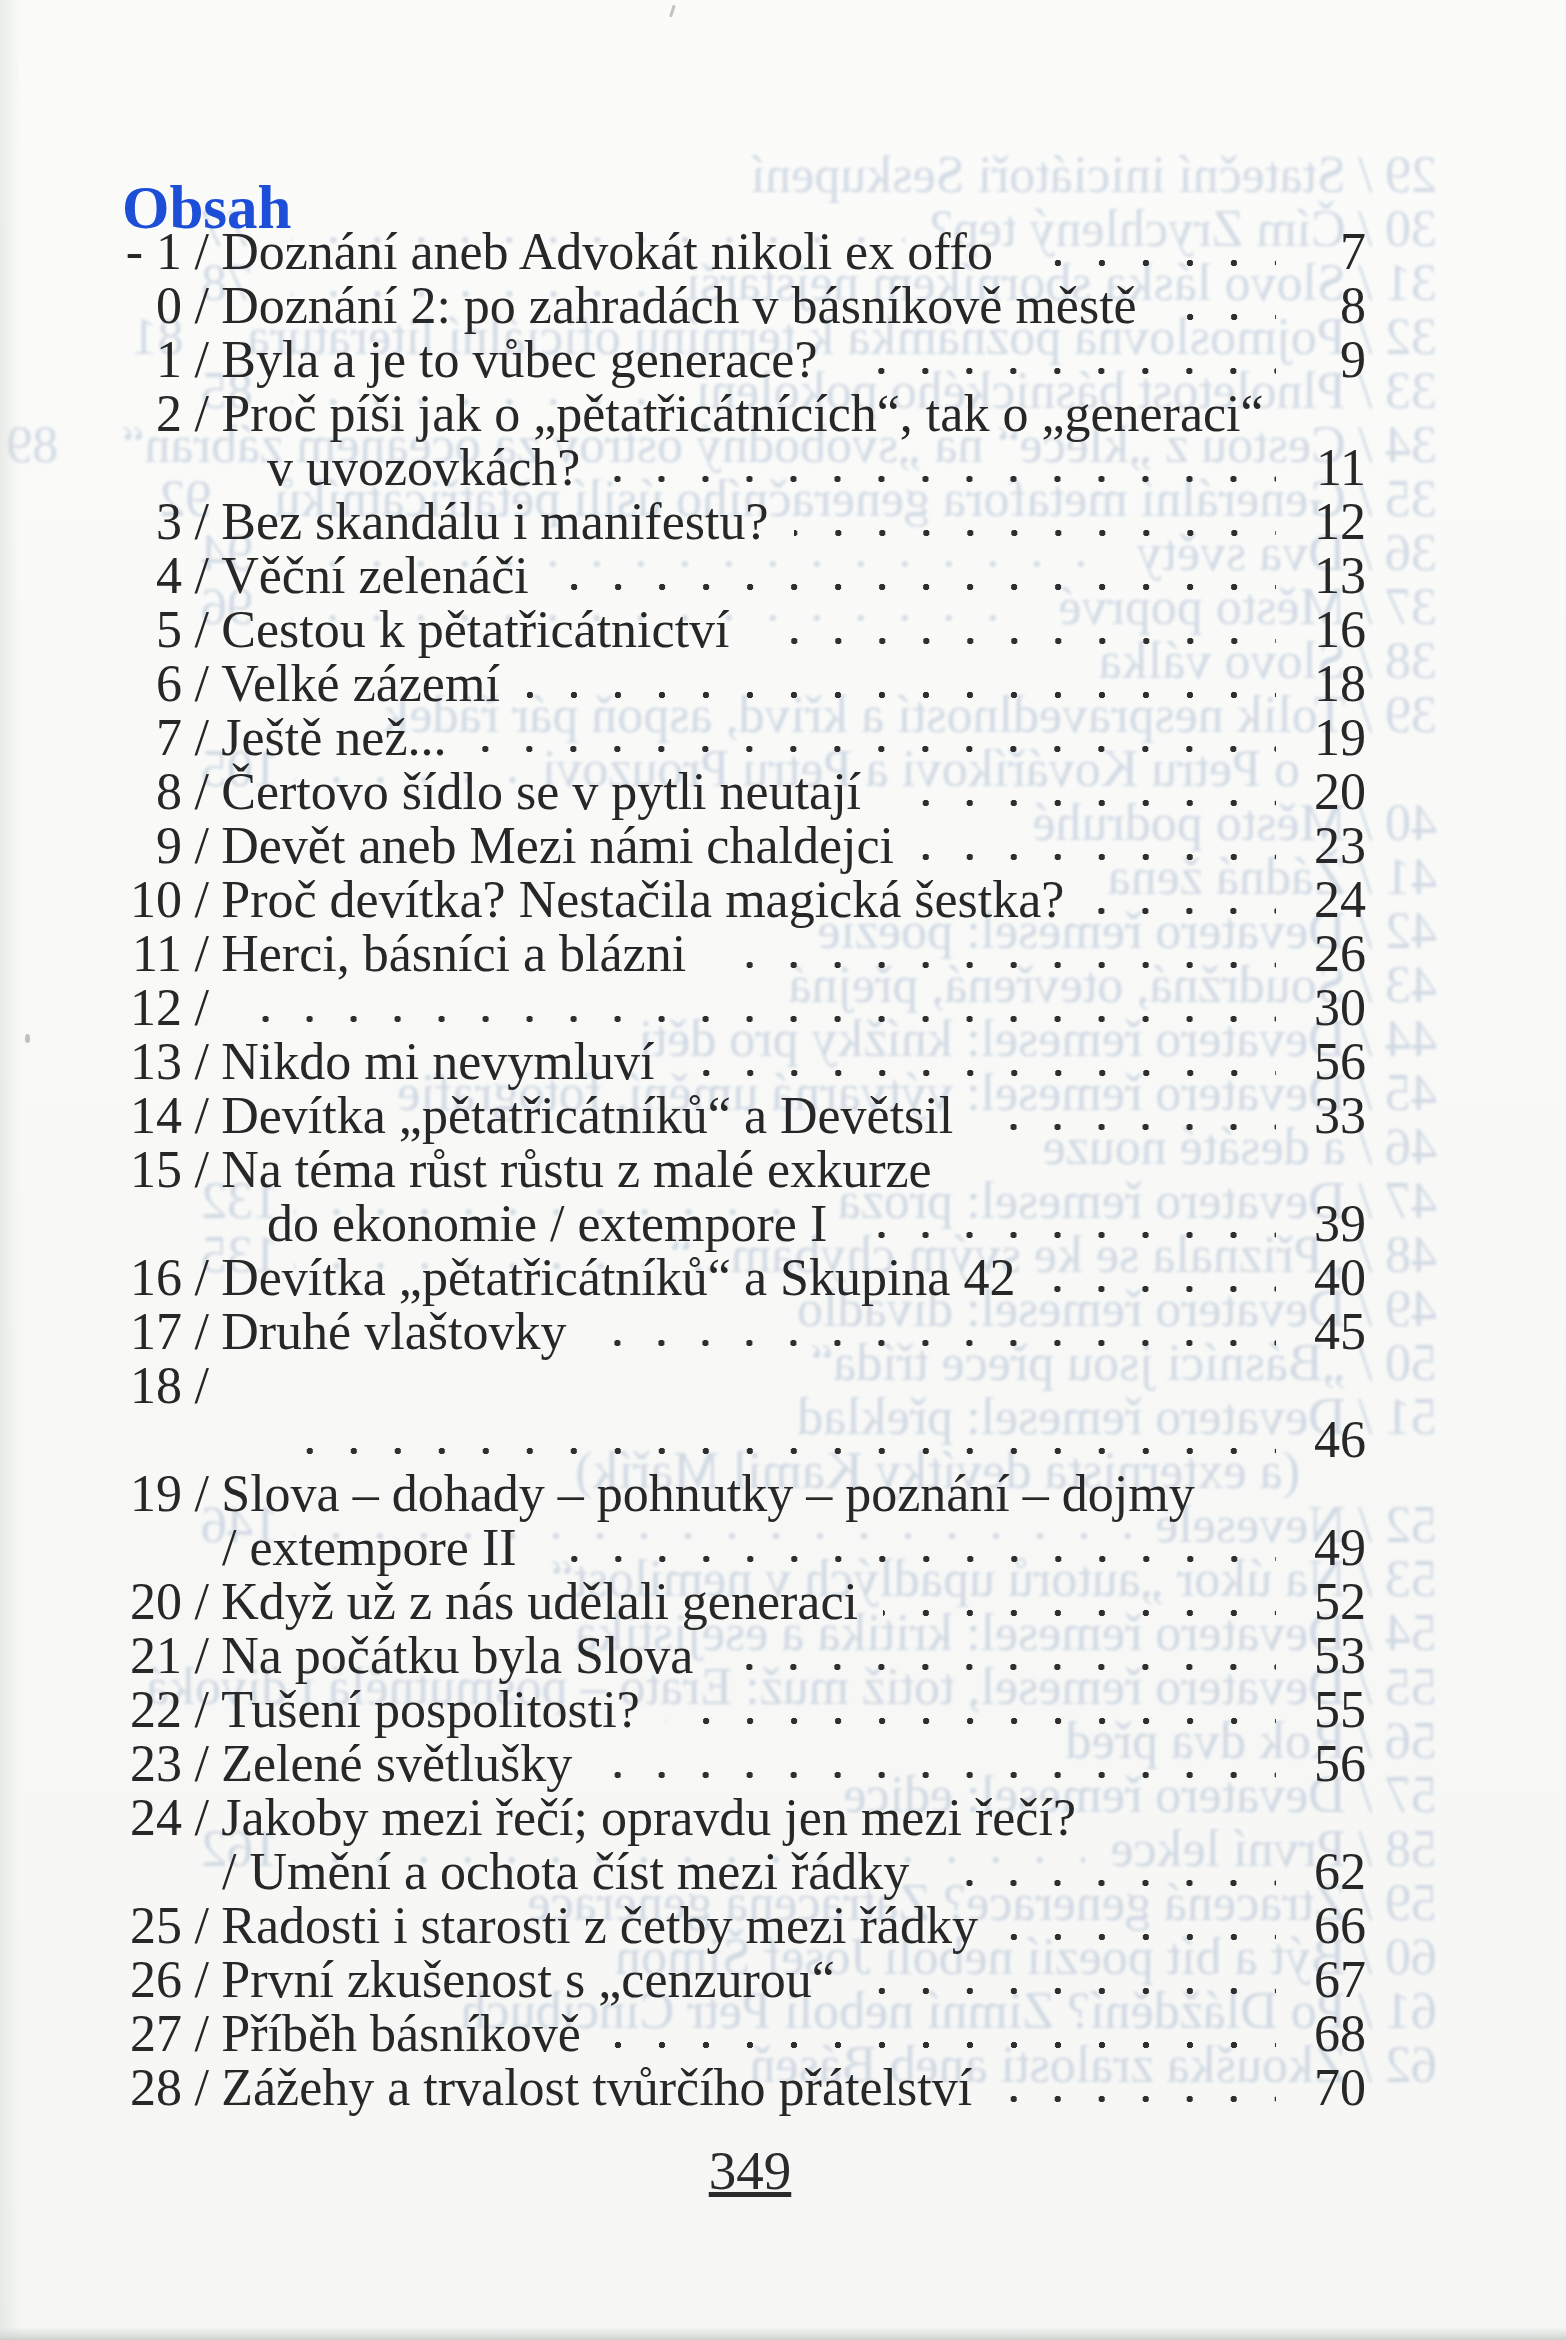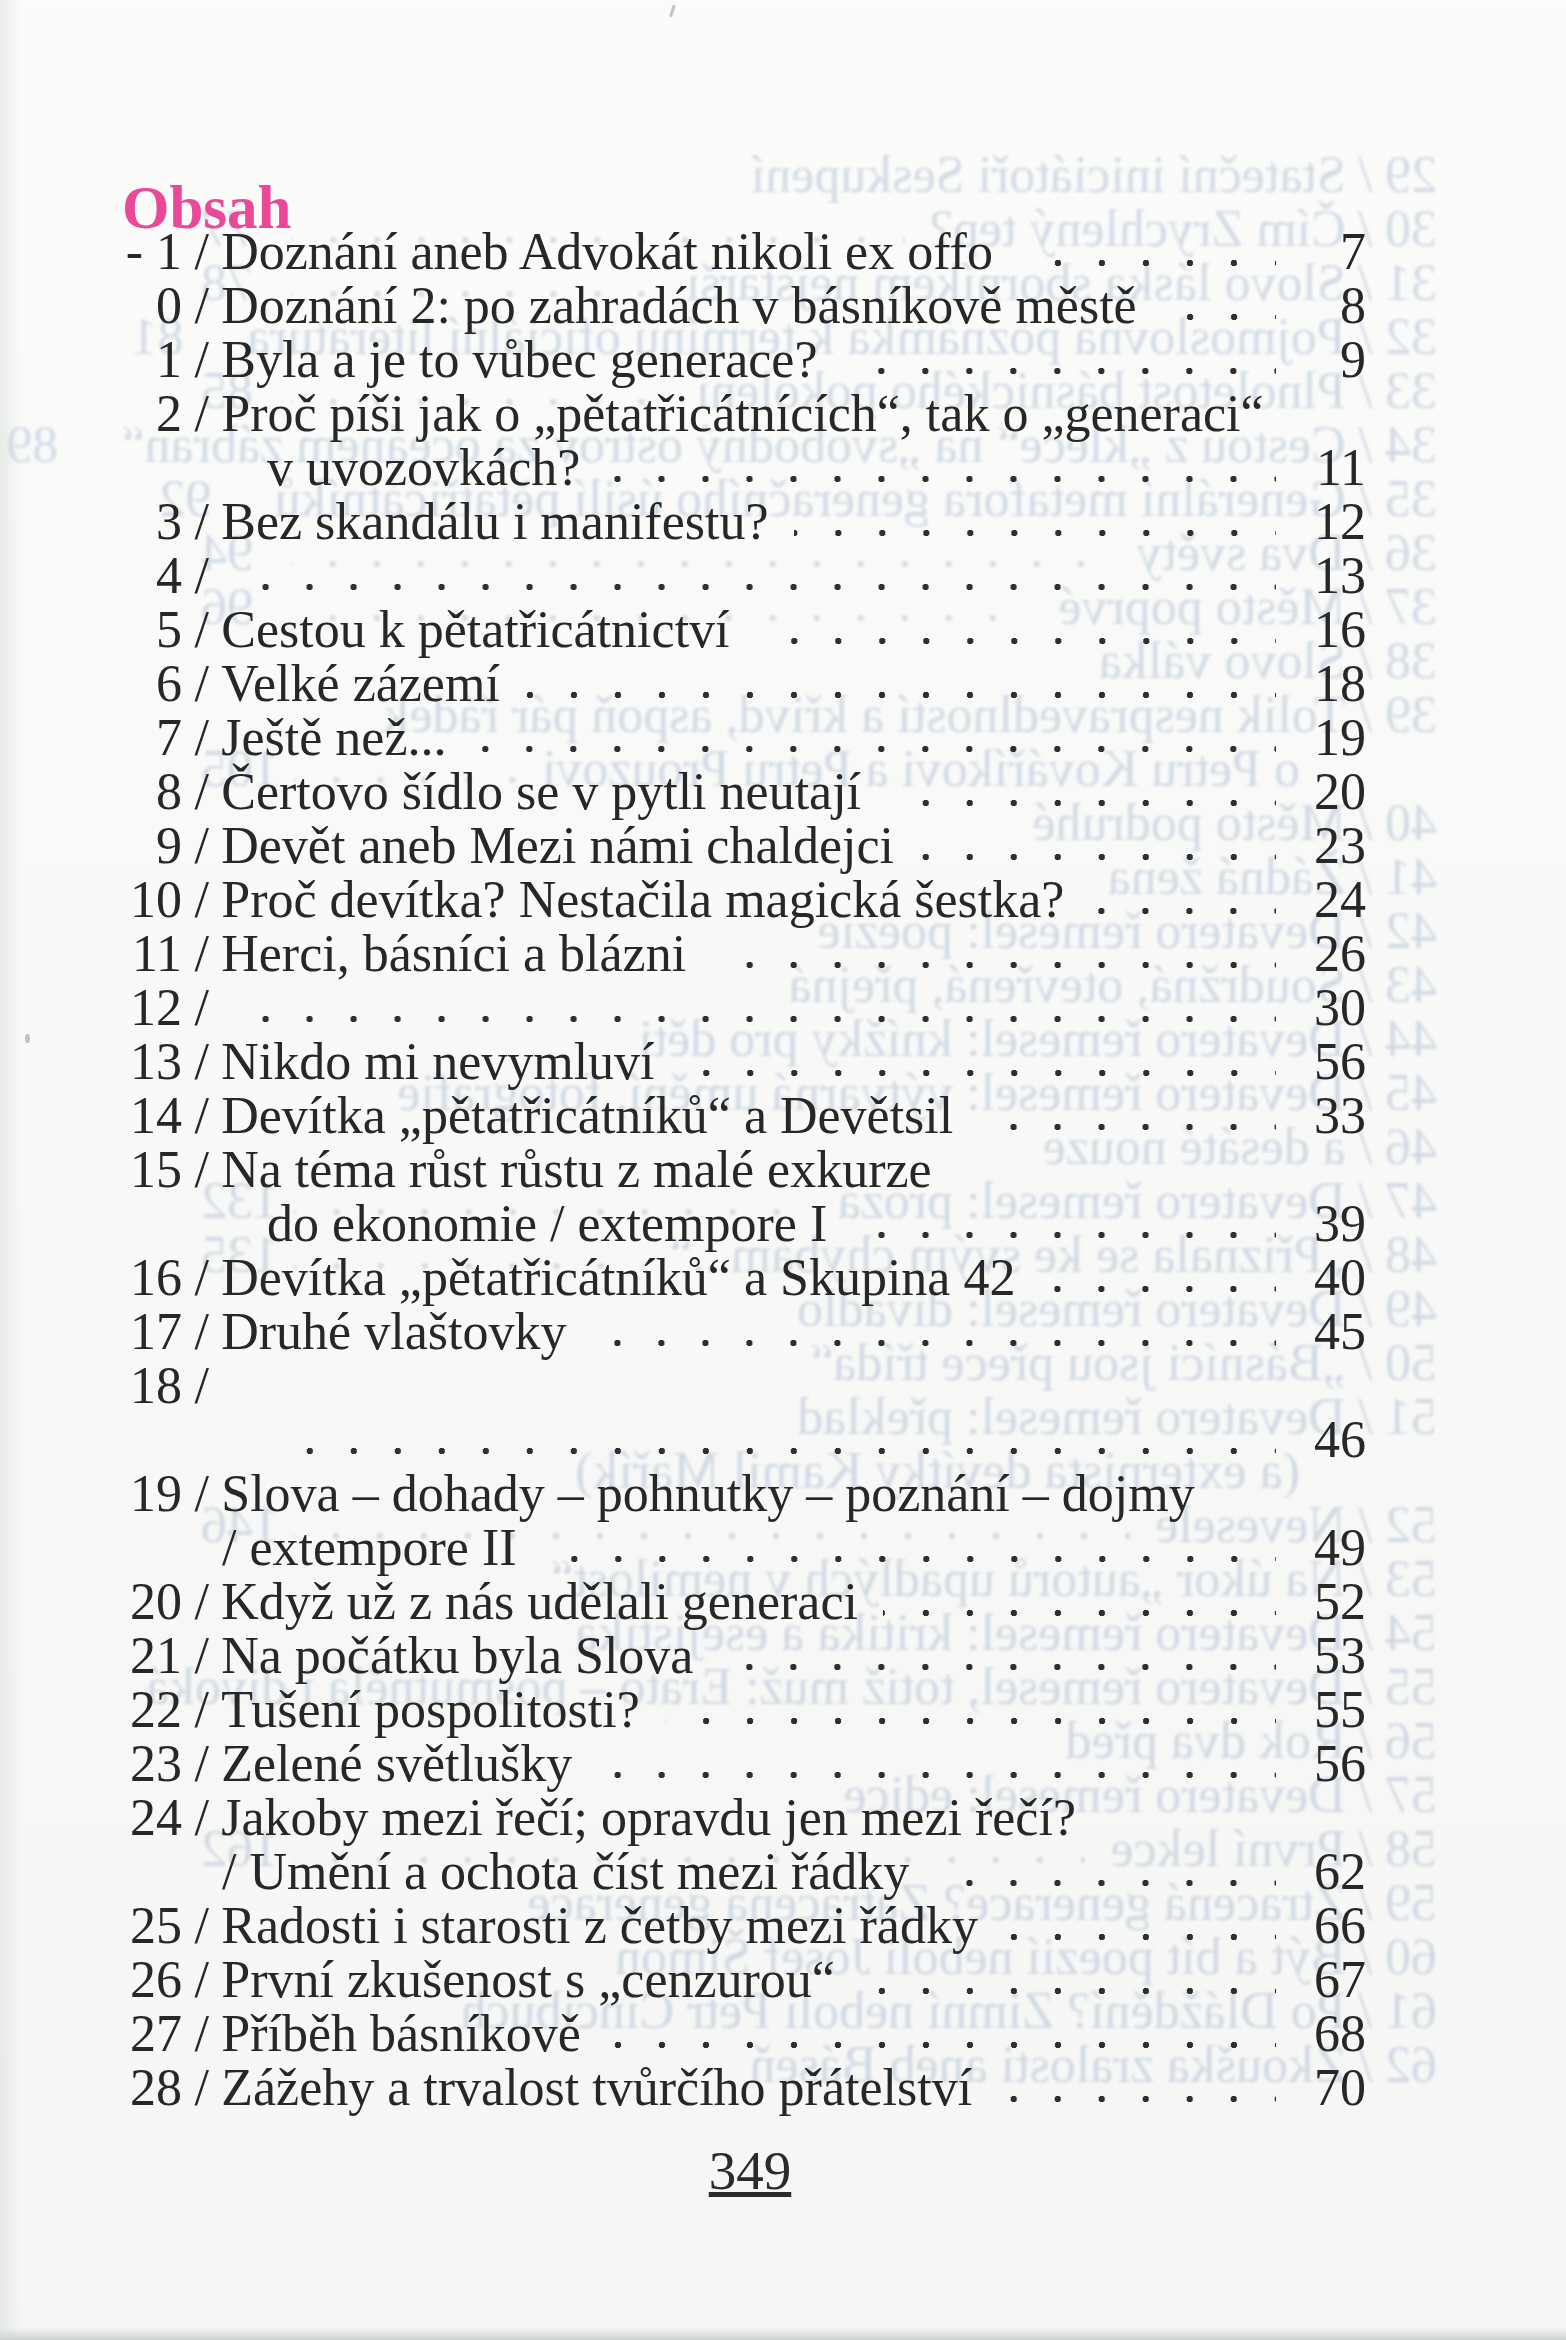--- a/index.html
+++ b/index.html
@@ -26,21 +26,21 @@
     position: absolute; left: 25px; top: 1034px; width: 4.8px; height: 8.6px;
     background: #90958f; border-radius: 50%; opacity: 0.55;
   }
   .speck2 {
     position: absolute; left: 671px; top: 4.8px; width: 2.9px; height: 11.5px;
     background: #9aa09d; transform: rotate(18deg); opacity: 0.6;
   }
 
   .page-title {
     position: absolute; left: 122px; top: 132px;
-    font-size: 61px; font-weight: bold; color: #ec4899;
+    font-size: 61px; font-weight: bold; color: #1d4ed8;
   }
 
   .toc-list {
     position: absolute; left: 0; top: 225px; width: 100%;
     padding: 0 201px 0 100px; box-sizing: border-box;
   }
   .row {
     display: flex; align-items: flex-start;
     height: 54px; font-size: 52px; line-height: 54px;
     white-space: pre; color: #272727;
@@ -127,21 +127,21 @@
 
   <h1 class="page-title">Obsah</h1>
 
   <div class="toc-list">
       <div class="row"><span class="num">- 1</span><span class="slash">/</span><span class="titletext">Doznání aneb Advokát nikoli ex offo</span><span class="leader"></span><span class="page-num">7</span></div>
       <div class="row"><span class="num">0</span><span class="slash">/</span><span class="titletext">Doznání 2: po zahradách v básníkově městě</span><span class="leader"></span><span class="page-num">8</span></div>
       <div class="row"><span class="num">1</span><span class="slash">/</span><span class="titletext">Byla a je to vůbec generace?</span><span class="leader"></span><span class="page-num">9</span></div>
       <div class="row"><span class="num">2</span><span class="slash">/</span><span class="titletext">Proč píši jak o „pětatřicátnících“, tak o „generaci“</span></div>
       <div class="row"><span class="i1"></span><span class="titletext">v uvozovkách?</span><span class="leader"></span><span class="page-num">11</span></div>
       <div class="row"><span class="num">3</span><span class="slash">/</span><span class="titletext">Bez skandálu i manifestu?</span><span class="leader"></span><span class="page-num">12</span></div>
-      <div class="row"><span class="num">4</span><span class="slash">/</span><span class="leader"></span><span class="page-num">13</span></div>
+      <div class="row"><span class="num">4</span><span class="slash">/</span><span class="titletext">Věční zelenáči</span><span class="leader"></span><span class="page-num">13</span></div>
       <div class="row"><span class="num">5</span><span class="slash">/</span><span class="titletext">Cestou k pětatřicátnictví</span><span class="leader"></span><span class="page-num">16</span></div>
       <div class="row"><span class="num">6</span><span class="slash">/</span><span class="titletext">Velké zázemí</span><span class="leader"></span><span class="page-num">18</span></div>
       <div class="row"><span class="num">7</span><span class="slash">/</span><span class="titletext">Ještě než...</span><span class="leader"></span><span class="page-num">19</span></div>
       <div class="row"><span class="num">8</span><span class="slash">/</span><span class="titletext">Čertovo šídlo se v pytli neutají</span><span class="leader"></span><span class="page-num">20</span></div>
       <div class="row"><span class="num">9</span><span class="slash">/</span><span class="titletext">Devět aneb Mezi námi chaldejci</span><span class="leader"></span><span class="page-num">23</span></div>
       <div class="row"><span class="num">10</span><span class="slash">/</span><span class="titletext">Proč devítka? Nestačila magická šestka?</span><span class="leader"></span><span class="page-num">24</span></div>
       <div class="row"><span class="num">11</span><span class="slash">/</span><span class="titletext">Herci, básníci a blázni</span><span class="leader"></span><span class="page-num">26</span></div>
       <div class="row"><span class="num">12</span><span class="slash">/</span><span class="leader"></span><span class="page-num">30</span></div>
       <div class="row"><span class="num">13</span><span class="slash">/</span><span class="titletext">Nikdo mi nevymluví</span><span class="leader"></span><span class="page-num">56</span></div>
       <div class="row"><span class="num">14</span><span class="slash">/</span><span class="titletext">Devítka „pětatřicátníků“ a Devětsil</span><span class="leader"></span><span class="page-num">33</span></div>

